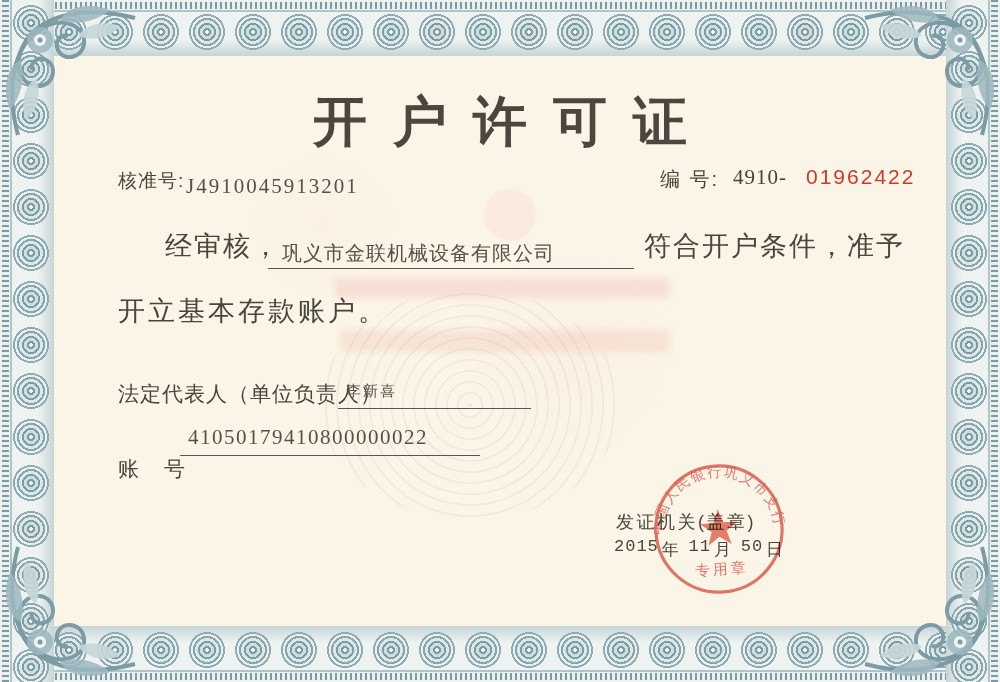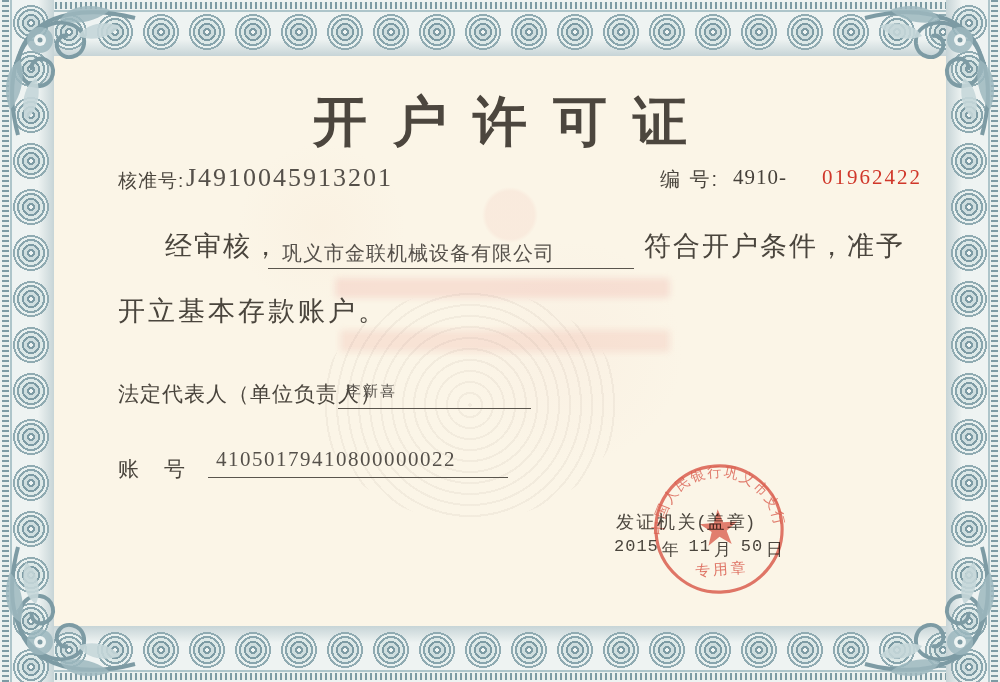--- a/index.html
+++ b/index.html
@@ -74,37 +74,37 @@
     background:radial-gradient(circle 40px at 50% 50%, rgba(236,160,150,.12) 0 60%, rgba(236,160,150,0) 70%);}
   
   .abs{position:absolute;white-space:nowrap;}
   .title{left:0;right:0;top:86px;text-align:center;
     font-family:"Liberation Serif", serif;font-weight:bold;font-size:54px;
     letter-spacing:26px;padding-left:26px;color:#4c463e;}
   .lbl{font-size:20px;color:#4a453d;}
   .serif-val{font-family:"Liberation Serif", serif;color:#55504a;}
   .underfield{position:absolute;border-bottom:1.6px solid #5a554d;}
   .approval-label{left:118px;top:168px;font-size:19px;letter-spacing:1px;}
-  .approval-value{left:186px;top:163px;font-size:26px;letter-spacing:2px;}
+  .approval-value{left:186px;top:174px;font-size:21px;letter-spacing:2px;}
   .serial-label{left:660px;top:166px;font-size:20px;letter-spacing:2px;}
   .serial-prefix{left:733px;top:165px;font-size:21px;font-family:"Liberation Serif", serif;letter-spacing:1px;}
-  .serial-number{left:806px;top:165px;font-size:21px;font-family:Liberation Serif, serif;letter-spacing:2px;color:#d0372a;margin-left:16px;}
+  .serial-number{left:806px;top:165px;font-size:21px;font-family:Liberation Sans, sans-serif;letter-spacing:2px;color:#d0372a;}
   .body1-prefix{left:165px;top:228px;font-size:27px;letter-spacing:2px;color:#4a453d;}
   .company-field{left:268px;top:238px;width:366px;height:30px;}
   .company-text{position:absolute;left:14px;top:2px;font-size:20px;letter-spacing:1px;}
   .body1-suffix{left:644px;top:228px;font-size:27px;letter-spacing:2px;color:#4a453d;}
   .body2{left:118px;top:293px;font-size:27px;letter-spacing:3px;color:#4a453d;}
   .rep-label{left:118px;top:380px;font-size:21px;letter-spacing:1px;}
   .rep-field{left:338px;top:378px;width:193px;height:30px;}
   .rep-text{position:absolute;left:8px;top:4px;font-size:15px;letter-spacing:2px;}
   .bank-label{left:537px;top:379px;font-size:22px;font-weight:bold;letter-spacing:1px;}
   .bank-field{left:620px;top:377px;width:268px;height:30px;}
   .bank-text{position:absolute;left:5px;top:3px;font-size:20px;letter-spacing:1px;}
   .acct-label{left:118px;top:455px;font-size:21px;letter-spacing:2px;}
-  .acct-field{left:180px;top:447px;width:300px;height:30px;margin-left:28px;}
+  .acct-field{left:180px;top:425px;width:300px;height:30px;}
   .acct-text{position:absolute;left:8px;top:0px;font-size:21px;letter-spacing:1.5px;}
   .issuer-label{left:616px;top:510px;font-size:18px;letter-spacing:2.5px;color:#4a453d;}
   .date-row{left:611px;top:538px;font-size:17px;letter-spacing:1px;color:#4a453d;}
   .date-row .num{font-family:Liberation Mono, monospace;font-size:17px;position:relative;top:-4px;padding:0 3px;}
   
   .seal{position:absolute;left:650px;top:460px;width:138px;height:138px;
     transform:rotate(-4deg);mix-blend-mode:multiply;opacity:.85;}
   .seal svg{width:100%;height:100%;display:block;}
 </style>
 </head>

